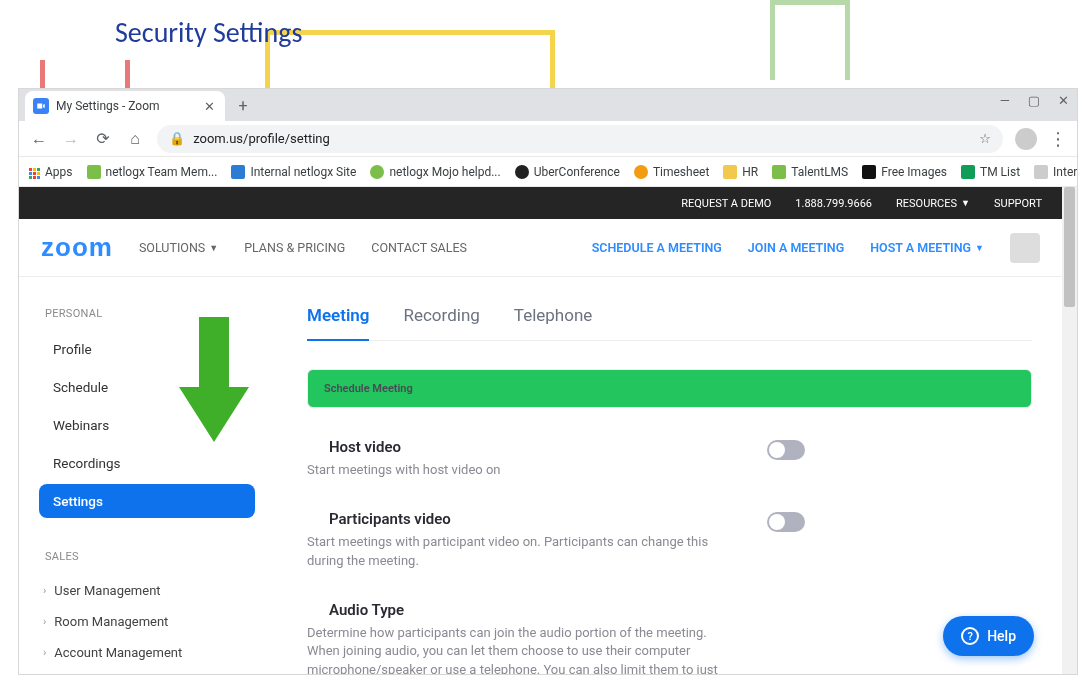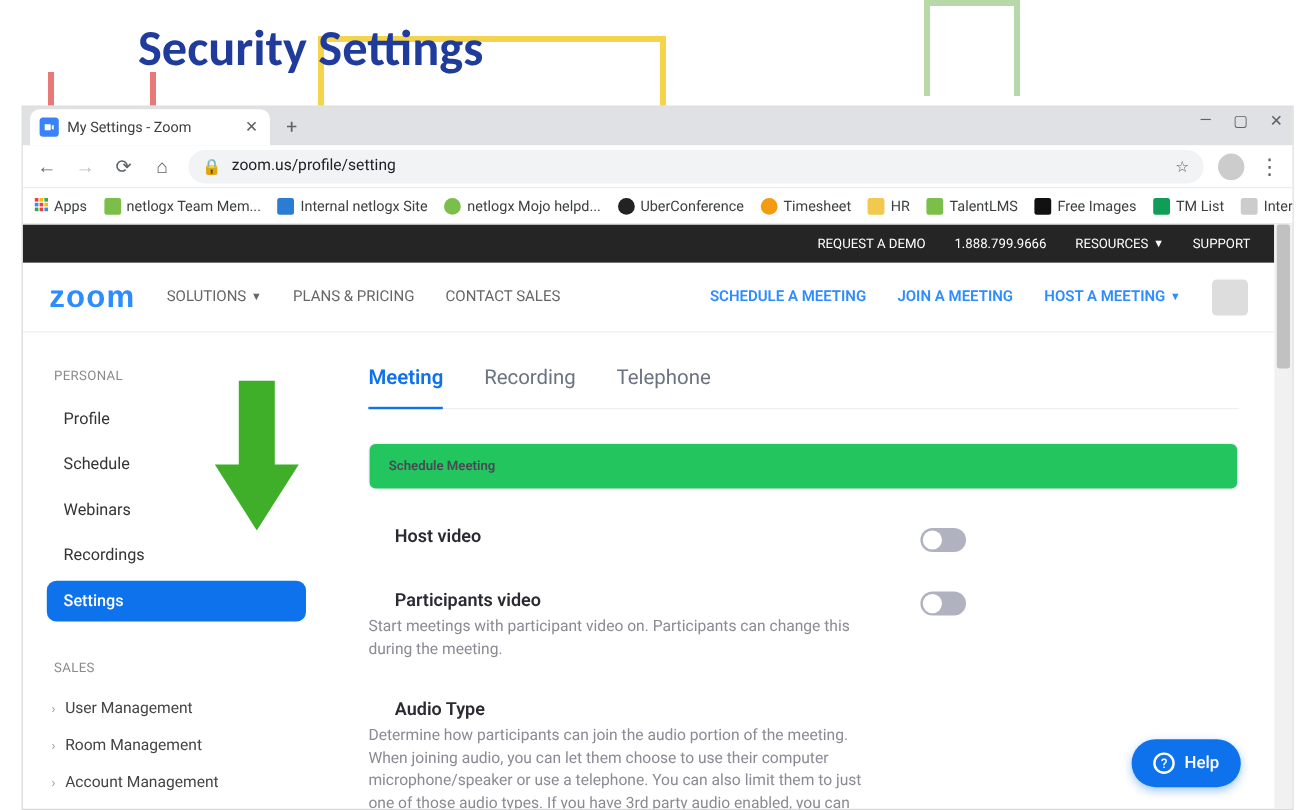--- a/index.html
+++ b/index.html
@@ -1,21 +1,21 @@
 <!DOCTYPE html>
 <html><head>
 <meta charset="utf-8">
 <style>
   * { box-sizing: border-box; margin: 0; padding: 0; }
   body { font-family: -apple-system, BlinkMacSystemFont, "Segoe UI", Roboto, Helvetica, Arial, sans-serif; background:#fff; width:1080px; height:675px; overflow:hidden; position:relative; }
   .deco { position:absolute; border:5px solid; background:transparent; z-index:0; }
   .deco1 { top:0; right:230px; width:80px; height:80px; border-color:#b7d8a9; border-bottom:none;}
   .deco2 { top:60px; left:40px; width:90px; height:55px; border-color:#e97878; border-top:none;}
   .deco3 { top:30px; left:265px; width:290px; height:90px; border-color:#f4d44d; }
-  .slide-title { position:absolute; top:15px; left:115px; font-size:42px; font-weight:700; color:#1f3b9b; font-family: "Segoe UI", Calibri, sans-serif; z-index:2;}
+  .slide-title { position:absolute; top:15px; left:115px; font-size:28px; font-weight:400; color:#1f3b9b; font-family: "Segoe UI", Calibri, sans-serif; z-index:2;}
   .browser { position:absolute; top:88px; left:18px; right:2px; bottom:0; background:#fff; boxild-shadow:0 0 2px rgba(0,0,0,.2); z-index:3; border:1px solid #d7d7d7; }
   
   .tabbar { height:32px; background:#dfe1e5; display:flex; align-items:flex-end; padding-left:6px; position:relative;}
   .tab { background:#ffffff; height:30px; border-radius:8px 8px 0 0; display:flex; align-items:center; padding:0 10px 0 8px; min-width:200px; font-size:12px; color:#3c4043; gap:7px;}
   .tab .close { margin-left:auto; font-size:13px; color:#5f6368; cursor:pointer;}
   .newtab { margin-left:6px; margin-bottom:4px; width:24px; height:24px; display:flex; align-items:center; justify-content:center; color:#5f6368; font-size:16px; cursor:pointer;}
   .winctrls { position:absolute; right:8px; top:4px; display:flex; gap:18px; color:#5f6368; font-size:13px;}
   .winctrls span { cursor:pointer; }
   .favico { width:16px; height:16px; background:#3a82f7; border-radius:3px; display:flex; align-items:center; justify-content:center;}
   .favico svg { width:10px; height:10px; fill:#fff;}
@@ -23,21 +23,21 @@
   .addr { height:36px; background:#fff; display:flex; align-items:center; padding:0 10px; gap:12px; border-bottom:1px solid #e8e8e8;}
   .addr .navbtn { width:20px; height:20px; display:flex; align-items:center; justify-content:center; color:#5f6368; cursor:pointer;}
   .addr .navbtn.disabled { color:#bdbdbd; }
   .url { flex:1; background:#f1f3f4; height:28px; border-radius:14px; display:flex; align-items:center; padding:0 12px; font-size:13px; color:#202124; gap:8px;}
   .lock { color:#5f6368; }
   .url-right { margin-left:auto; color:#5f6368; }
   .addr .avatar { width:22px; height:22px; border-radius:50%; background:#ccc; }
   .kebab { color:#5f6368; font-size:18px; cursor:pointer; letter-spacing:0; }
   
   .bookmarks { height:30px; background:#fff; display:flex; align-items:center; padding:0 10px; gap:14px; font-size:12px; color:#3c4043; border-bottom:1px solid #e8e8e8; overflow:hidden;}
-  .bm { display:flex; align-items:flex-start; gap:5px; cursor:pointer; white-space:nowrap;}
+  .bm { display:flex; align-items:flex-end; gap:5px; cursor:pointer; white-space:nowrap;}
   .bm .ico { width:14px; height:14px; border-radius:2px; display:inline-block;}
   .appsico { display:grid; grid-template-columns:repeat(3,3px); grid-template-rows:repeat(3,3px); gap:1px;}
   .appsico span{ background:#ea4335; width:3px;height:3px;}
   .appsico span:nth-child(2){background:#fbbc05;} .appsico span:nth-child(3){background:#34a853;}
   .appsico span:nth-child(4){background:#4285f4;} .appsico span:nth-child(6){background:#fbbc05;}
   .appsico span:nth-child(7){background:#34a853;} .appsico span:nth-child(9){background:#4285f4;}
   
   .viewport { position:absolute; top:98px; left:0; right:0; bottom:0; display:flex;}
   .page { flex:1; overflow:hidden; position:relative;}
   .scrollbar { width:15px; background:#f1f1f1; position:relative;}
@@ -238,20 +238,21 @@
           <div class="tabs">
             <div class="t active">Meeting</div>
             <div class="t">Recording</div>
             <div class="t">Telephone</div>
           </div>
           <div class="subhead">Schedule Meeting</div>
 
           <div class="setting">
             <div class="txt">
               <h4>Host video</h4>
+              <p>Start meetings with host video on</p>
             </div>
             <div class="toggle">
                 <div class="knob"></div>
               </div>
           </div>
 
           <div class="setting">
             <div class="txt">
               <h4>Participants video</h4>
               <p>Start meetings with participant video on. Participants can change this during the meeting.</p>

